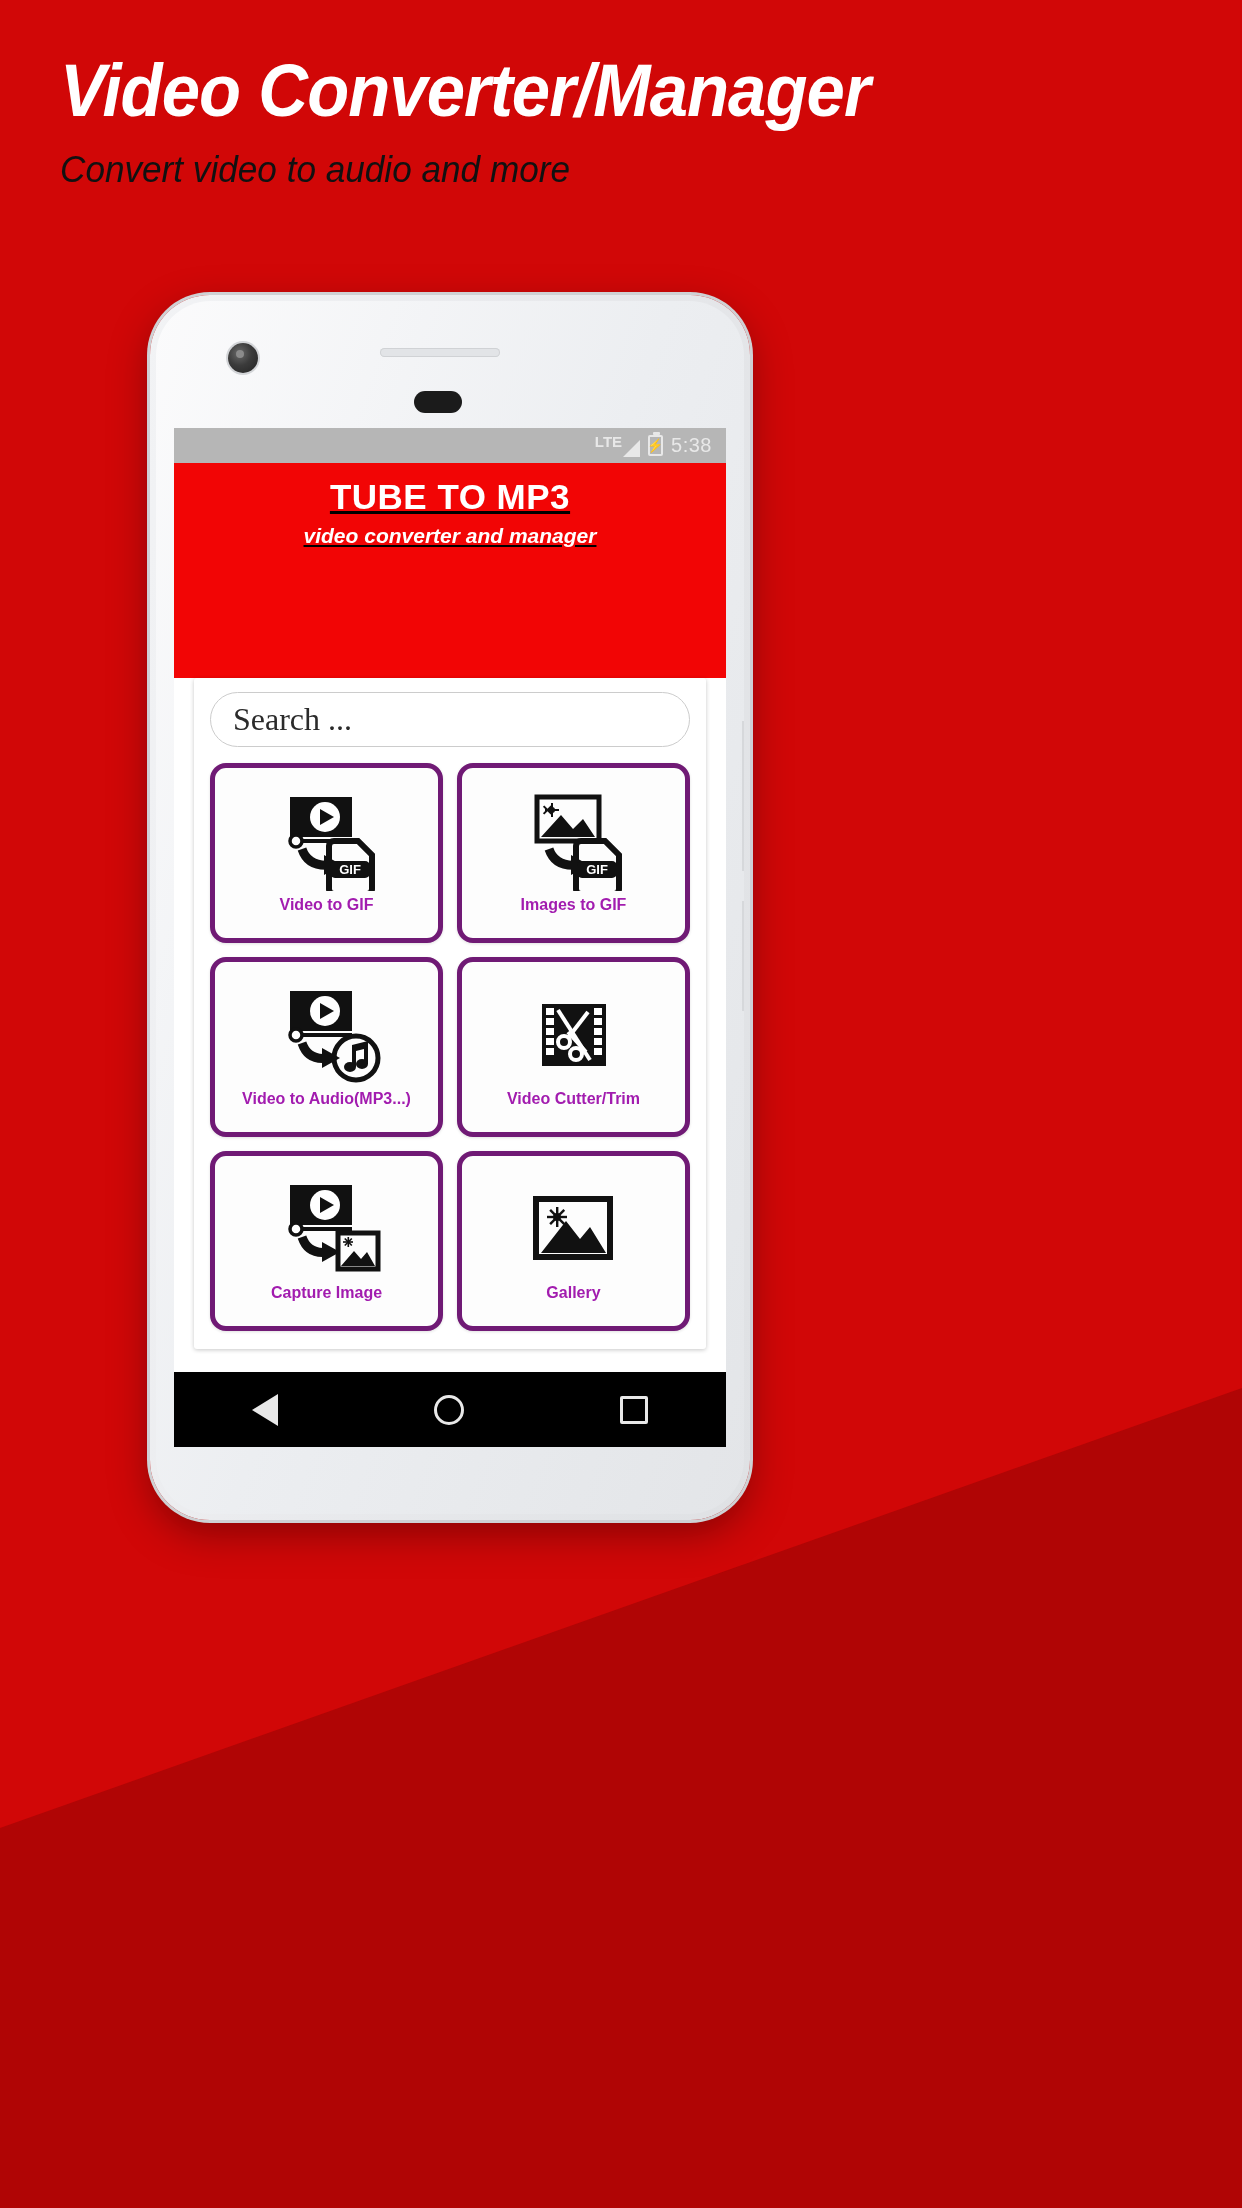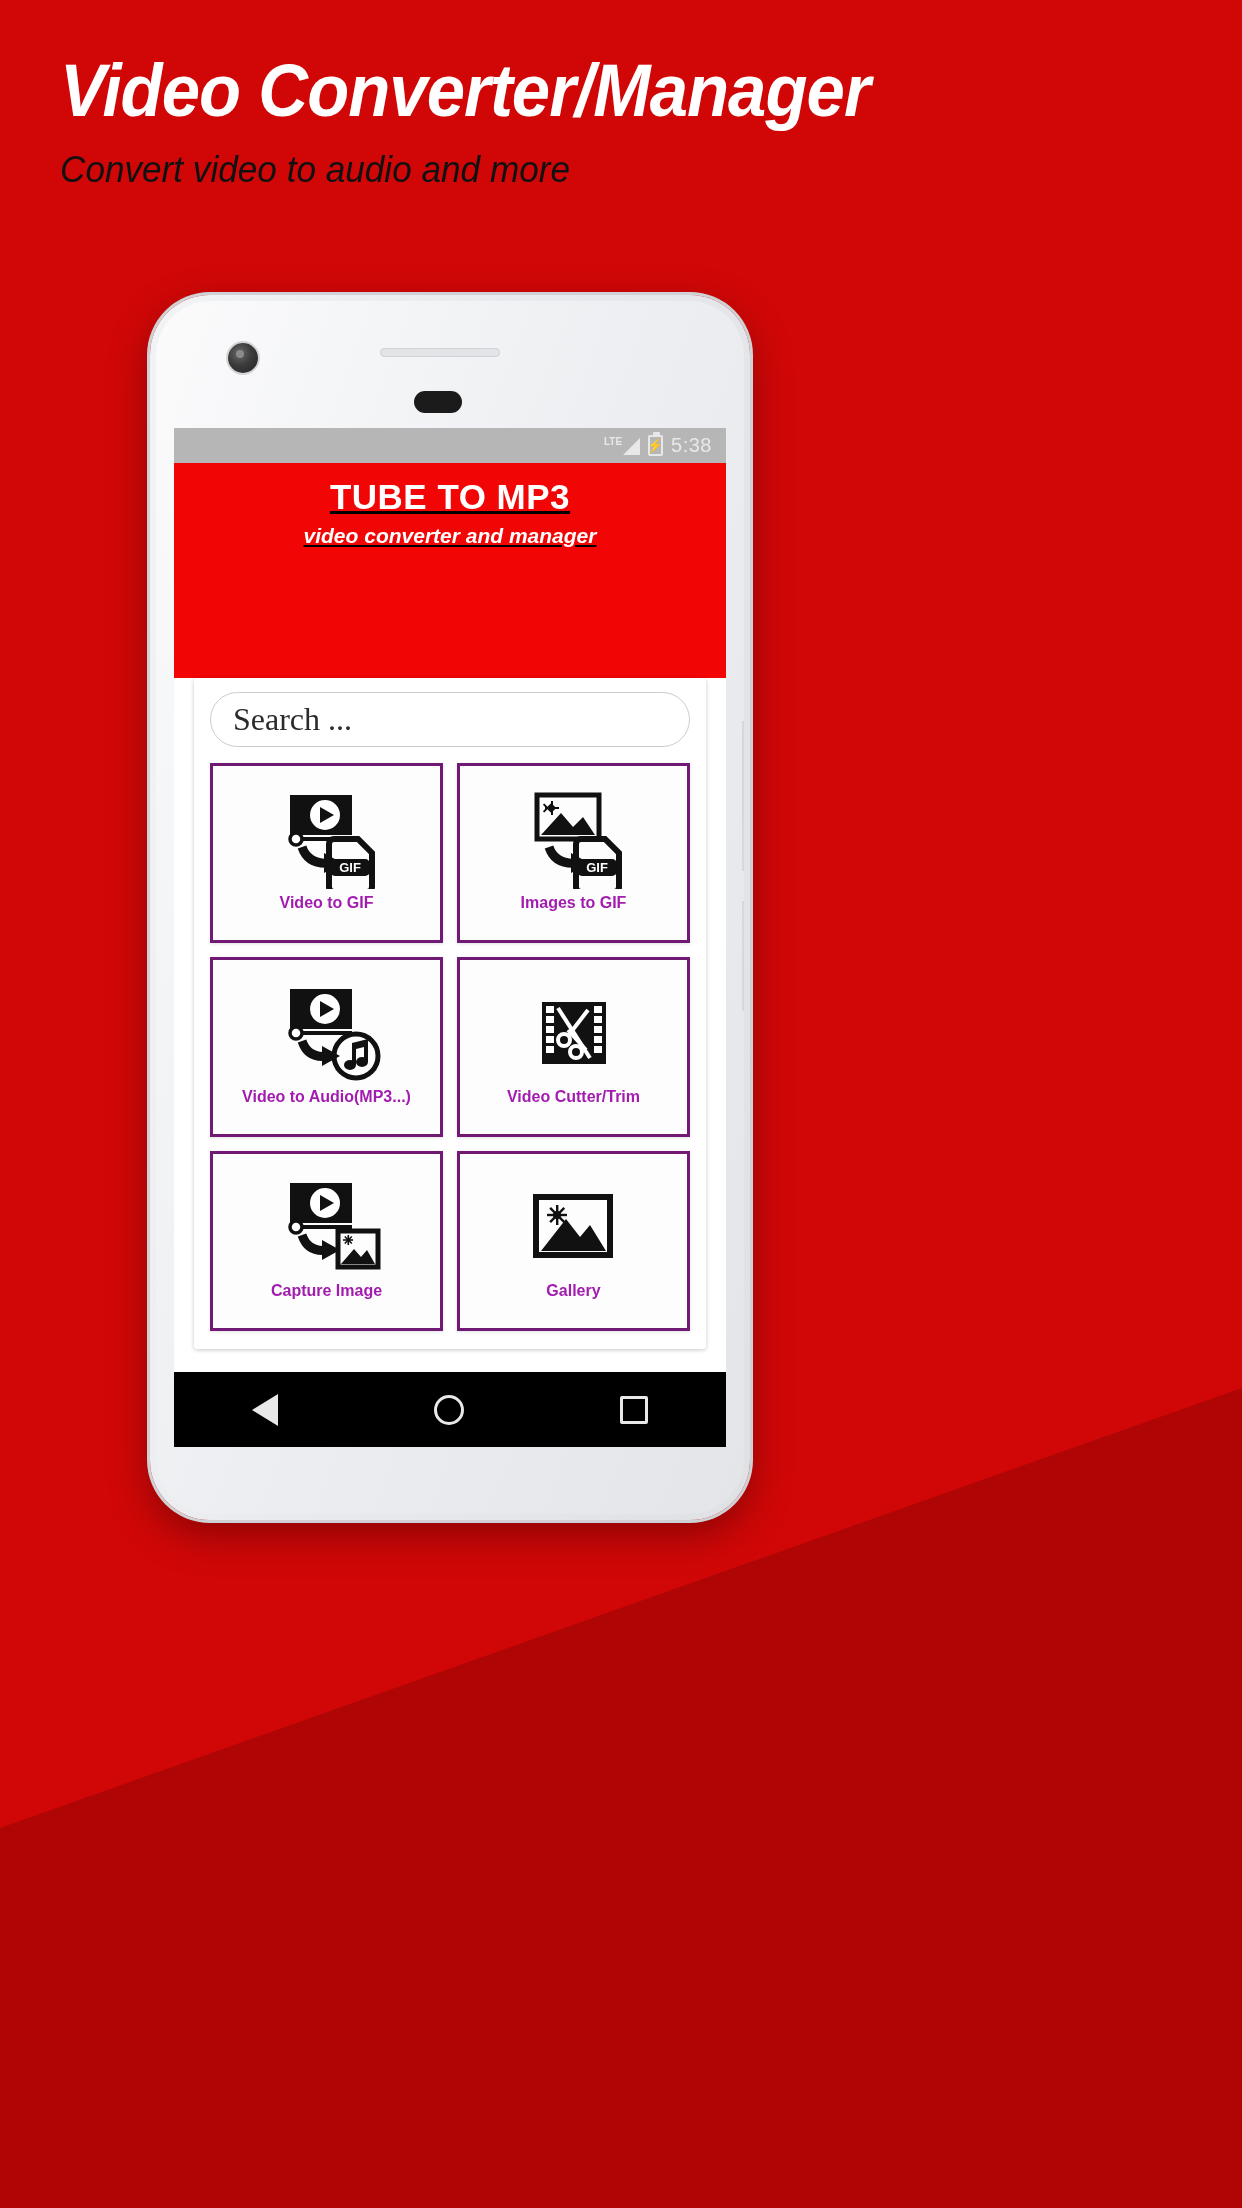--- a/index.html
+++ b/index.html
@@ -87,21 +87,21 @@
     width:552px; height:1019px;
     background:#ffffff; overflow:hidden;
   }
 
   #statusbar {
     height:35px; background:#b6b6b6;
     display:flex; align-items:center; justify-content:flex-end;
     padding-right:14px; gap:8px;
   }
   #sb-lte { display:flex; align-items:flex-end; gap:1px; }
-  #sb-lte-text { font-size:10px; font-weight:bold; color:#e8e8e8; line-height:1; margin-bottom:8px;}
+  #sb-lte-text { font-size:15px; font-weight:bold; color:#e8e8e8; line-height:1; margin-bottom:8px;}
   .sig-tri {
     width:0;height:0;border-style:solid;
     border-width:0 0 17px 17px; border-color:transparent transparent #e8e8e8 transparent;
   }
   #sb-battery {
     width:15px; height:21px; border:2px solid #e8e8e8; border-radius:2px;
     position:relative; display:flex; align-items:center; justify-content:center;
   }
   #sb-battery:before {
     content:""; position:absolute; top:-5px; left:3px; width:7px; height:3px;
@@ -135,21 +135,21 @@
     background:#fff; margin-bottom:16px;
   }
   #search-input-text {
     font-family:"Liberation Serif", serif;
     font-size:32px; color:#2b2b2b;
   }
 
   .grid-row { display:flex; gap:14px; margin-bottom:14px; }
   .grid-row:last-child { margin-bottom:0; }
   .tile {
-    flex:1; background:#fdfdfd; border:3px solid #701a75; border-radius:0;
+    flex:1; background:#fdfdfd; border:5px solid #701a75; border-radius:16px;
     box-shadow:0 1px 3px rgba(0,0,0,.12);
     height:180px; display:flex; flex-direction:column;
     align-items:center; justify-content:flex-start; padding-top:18px;
   }
   .tile-icon { height:110px; display:flex; align-items:center; justify-content:center; }
   .tile-label {
     font-size:16px; font-weight:bold; color:#a21caf; text-align:left;
     white-space:nowrap;
   }
 

